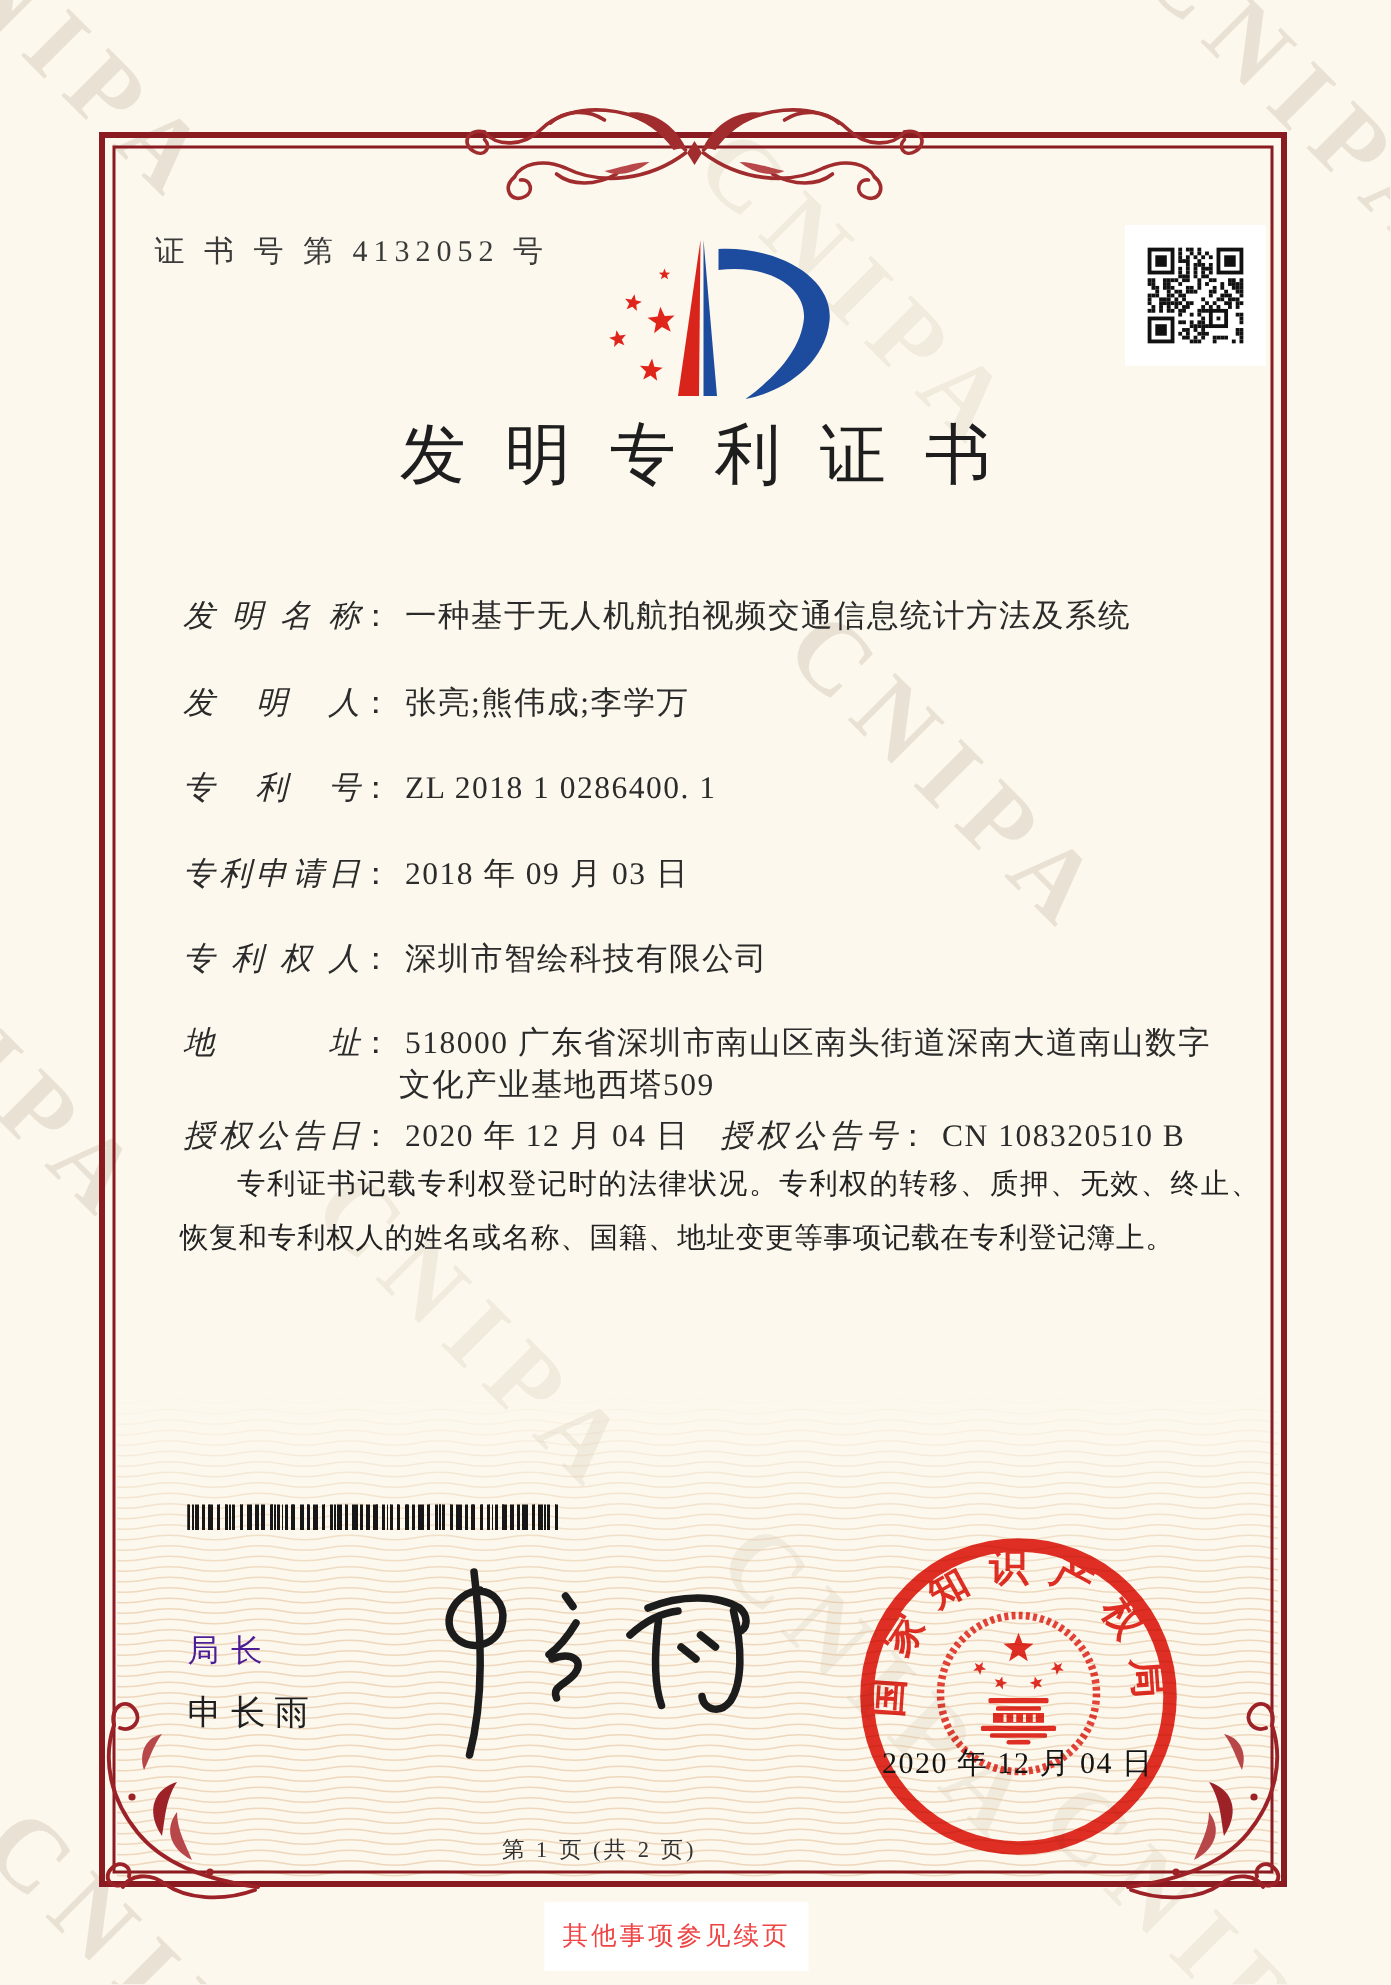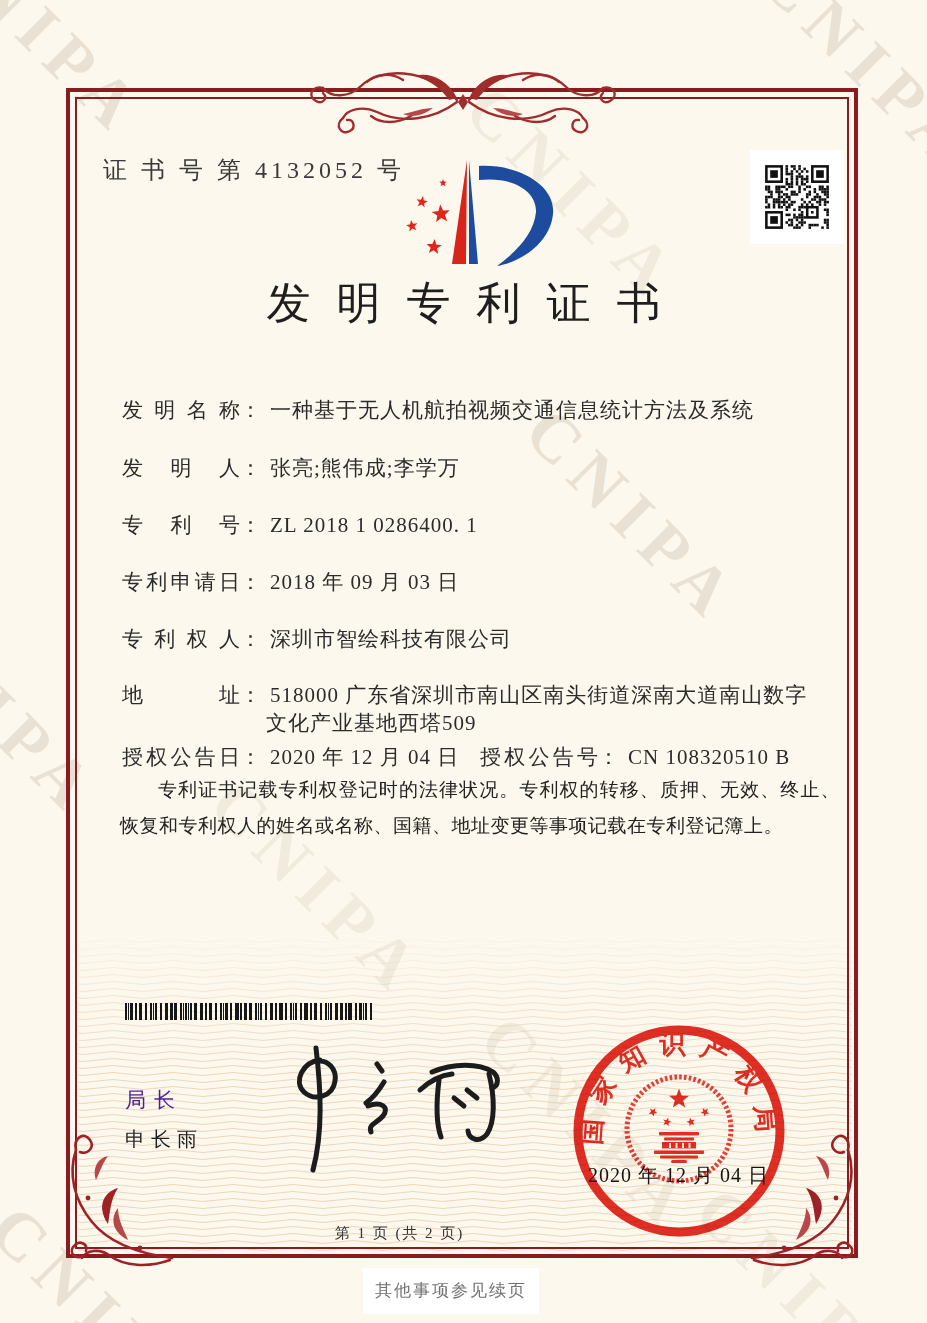--- a/index.html
+++ b/index.html
@@ -18,60 +18,60 @@
          mask-image:linear-gradient(to bottom,transparent 0,rgba(0,0,0,.55) 60px,#000 140px);}
 
   
   .frame-outer{position:absolute;left:66px;top:88px;width:792px;height:1170px;
                border:4px solid #8a1b21;box-sizing:border-box;}
   .frame-inner{position:absolute;left:75px;top:97px;width:774px;height:1152px;
                border:2px solid #8a1b21;box-sizing:border-box;}
   .ornament-top{position:absolute;left:283px;top:50px;}
   .corner{position:absolute;}
 
-  .cert-no{position:absolute;left:103px;top:154px;font-size:24px;letter-spacing:4px;color:#3a3a3a;}
+  .cert-no{position:absolute;left:103px;top:154px;font-size:20px;letter-spacing:4px;color:#3a3a3a;}
   .logo{position:absolute;left:380px;top:148px;}
   .qr-box{position:absolute;left:750px;top:150px;width:94px;height:94px;background:#fff;}
   .qr-box svg{position:absolute;left:10px;top:10px;}
 
   .title{position:absolute;left:0;top:274px;width:927px;text-align:center;
          font-size:44px;font-weight:normal;letter-spacing:26px;text-indent:26px;color:#1e1e1e;}
 
   
   .fields{position:absolute;left:122px;top:396px;width:720px;font-size:21px;color:#2b2b2b;}
   .frow{position:absolute;left:0;white-space:nowrap;}
-  .lbl{display:inline-block;width:118px;text-align:justify;text-align-last:justify;}
+  .lbl{display:inline-block;width:118px;text-align:justify;text-align-last:justify;font-style:italic;}
   .colon{display:inline-block;width:18px;}
   .val{margin-left:12px;letter-spacing:1px;}
   .addr2{position:absolute;left:144px;letter-spacing:1px;}
   .pair2{position:absolute;left:358px;top:0;white-space:nowrap;}
 
   .body-text{position:absolute;left:120px;top:772px;width:720px;font-size:19px;
              line-height:36px;letter-spacing:.5px;text-align:justify;color:#222;}
   .body-text p{margin:0;text-indent:2em;}
 
   .barcode{position:absolute;left:125px;top:1003px;width:247px;height:17px;
     background:
       repeating-linear-gradient(90deg,#161616 0 2px,transparent 2px 5px),
       repeating-linear-gradient(90deg,#161616 0 1px,transparent 1px 7px),
       repeating-linear-gradient(90deg,transparent 0 3px,#161616 3px 4px,transparent 4px 11px);}
 
   .director-title{position:absolute;left:125px;top:1086px;font-family:Liberation Serif, serif;
       font-size:21px;letter-spacing:8px;color:#4c1d95;}
   .director-name{position:absolute;left:125px;top:1126px;font-family:Liberation Mono, monospace;
-      font-size:20px;letter-spacing:6px;color:#1f1f1f;}
+      font-size:23px;letter-spacing:6px;color:#1f1f1f;}
   .signature{position:absolute;left:250px;top:1040px;}
 
   .seal{position:absolute;left:563px;top:1015px;mix-blend-mode:multiply;}
   .seal-date{position:absolute;left:588px;top:1162px;font-size:20px;letter-spacing:1px;color:#141414;z-index:6;}
 
   .footer-page{position:absolute;left:0;top:1224px;width:799px;text-align:center;
       font-size:15px;letter-spacing:2px;color:#333;z-index:5;}
   .bottom-note{position:absolute;left:363px;top:1268px;width:176px;height:46px;background:#fff;
-      text-align:center;line-height:46px;font-size:17px;letter-spacing:2px;color:#737373;}
+      text-align:center;line-height:46px;font-size:17px;letter-spacing:2px;color:#ef4444;}
 </style>
 </head>
 <body>
 
 <div class="page">
 
   <span class="wm" style="left:-30px;top:-95px;">CNIPA</span>
   <span class="wm" style="left:800px;top:-60px;">CNIPA</span>
   <span class="wm faint" style="left:505px;top:70px;">CNIPA</span>
   <span class="wm" style="left:565px;top:392px;">CNIPA</span>

